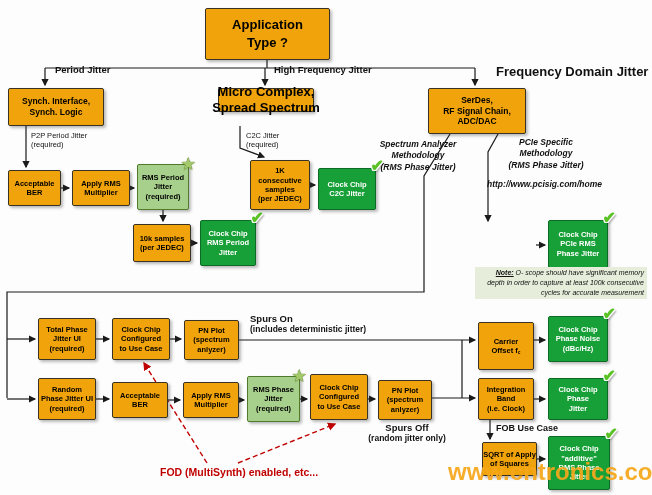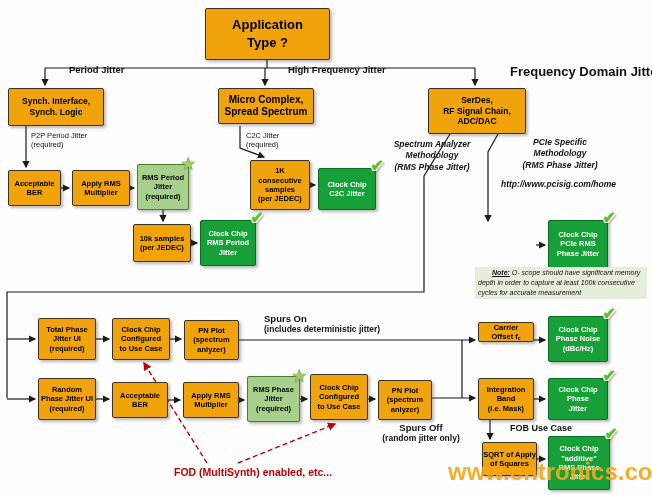--- a/index.html
+++ b/index.html
@@ -18,22 +18,22 @@
                 border:1.5px solid var(--c-green_dark_border,#0c6b24); color:#fff; }
   .ln { white-space:nowrap; }
   .ln-row { display:flex; align-items:baseline; }
   .sub { font-size:0.65em; transform:translateY(1px); }
   .badge { position:absolute; z-index:3; line-height:1; }
   .star { top:-9px; right:-7px; font-size:15px; color:var(--c-star_green,#A4C96B);
           text-shadow:0 0 1px #476b1d, 0 0 1px #476b1d; }
   .check { top:-11px; right:-9px; font-size:16px; color:var(--c-check_green,#5BC226);
            text-shadow:-1px -1px 0 #fff, 1px -1px 0 #fff, -1px 1px 0 #fff, 1px 1px 0 #fff, 2px 2px 2px rgba(0,0,0,.35); }
   .lbl { position:absolute; z-index:2; color:#111; }
-  .b { font-weight:bold;margin-left:14px; }
-  .i { font-style:italic; }
+  .b { font-weight:bold; }
+  .i { font-style:italic;text-align:right; }
   .u { text-decoration:underline; }
   .tc { text-align:center; }
   .note-block { background:#e6edda; padding:1px 3px; line-height:1.45; }
   .red-text { color:var(--c-red,#C00000); }
   .watermark { position:absolute; z-index:10; font-size:24px; font-weight:bold;
                color:var(--c-watermark,#F6A71B); opacity:.93; white-space:nowrap; }
 </style>
 </head>
 <body>
 
@@ -93,21 +93,21 @@
   </div>
 
   <div class="lbl b ln" style="left:55px;top:64px;font-size:9.5px">Period Jitter</div>
   <div class="lbl b ln" style="left:274px;top:64px;font-size:9.5px">High Frequency Jitter</div>
   <div class="lbl b ln" style="left:496px;top:64px;font-size:13px">Frequency Domain Jitter</div>
 
   <div class="node orange" style="left:8px;top:88px;width:96px;height:38px;font-size:8.5px">
     <div class="ln">Synch. Interface,</div>
     <div class="ln">Synch. Logic</div>
   </div>
-  <div class="node orange" style="left:218px;top:88px;width:96px;height:36px;font-size:10px">
+  <div class="node orange" style="left:218px;top:88px;width:96px;height:24px;font-size:13px">
     <div class="ln">Micro Complex,</div>
     <div class="ln">Spread Spectrum</div>
   </div>
   <div class="node orange" style="left:428px;top:88px;width:98px;height:46px;font-size:8.5px">
     <div class="ln">SerDes,</div>
     <div class="ln">RF Signal Chain,</div>
     <div class="ln">ADC/DAC</div>
   </div>
 
   <div class="lbl" style="left:31px;top:131px;font-size:7.5px">
@@ -188,21 +188,21 @@
   </div>
   <div class="node orange" style="left:184px;top:320px;width:55px;height:40px">
     <div class="ln">PN Plot</div>
     <div class="ln">(spectrum</div>
     <div class="ln">anlyzer)</div>
   </div>
   <div class="lbl b" style="left:250px;top:313px;font-size:9.5px">
     <div class="ln">Spurs On</div>
     <div class="ln" style="font-size:8.5px">(includes deterministic jitter)</div>
   </div>
-  <div class="node orange" style="left:478px;top:322px;width:56px;height:20px">
+  <div class="node orange" style="left:478px;top:322px;width:56px;height:48px">
     <div class="ln">Carrier</div>
     <div class="ln ln-row">
       <span>Offset f</span>
         <span class="sub">c</span>
     </div>
   </div>
   <div class="node green-dark" style="left:548px;top:316px;width:60px;height:46px">
     <span class="badge check">✔</span>
     <div class="ln">Clock Chip</div>
     <div class="ln">Phase Noise</div>
@@ -238,21 +238,21 @@
     <div class="ln">(spectrum</div>
     <div class="ln">anlyzer)</div>
   </div>
   <div class="lbl b tc" style="left:352px;top:422px;width:110px;font-size:9.5px">
     <div class="ln">Spurs Off</div>
     <div class="ln" style="font-size:8.5px">(random jitter only)</div>
   </div>
   <div class="node orange" style="left:478px;top:378px;width:56px;height:42px">
     <div class="ln">Integration</div>
     <div class="ln">Band</div>
-    <div class="ln">(i.e. Mask)</div>
+    <div class="ln">(i.e. Clock)</div>
   </div>
   <div class="node green-dark" style="left:548px;top:378px;width:60px;height:42px">
     <span class="badge check">✔</span>
     <div class="ln">Clock Chip</div>
     <div class="ln">Phase</div>
     <div class="ln">Jitter</div>
   </div>
 
   <div class="lbl b ln" style="left:496px;top:423px;font-size:9px">FOB Use Case</div>
   <div class="node orange" style="left:482px;top:442px;width:55px;height:34px">

